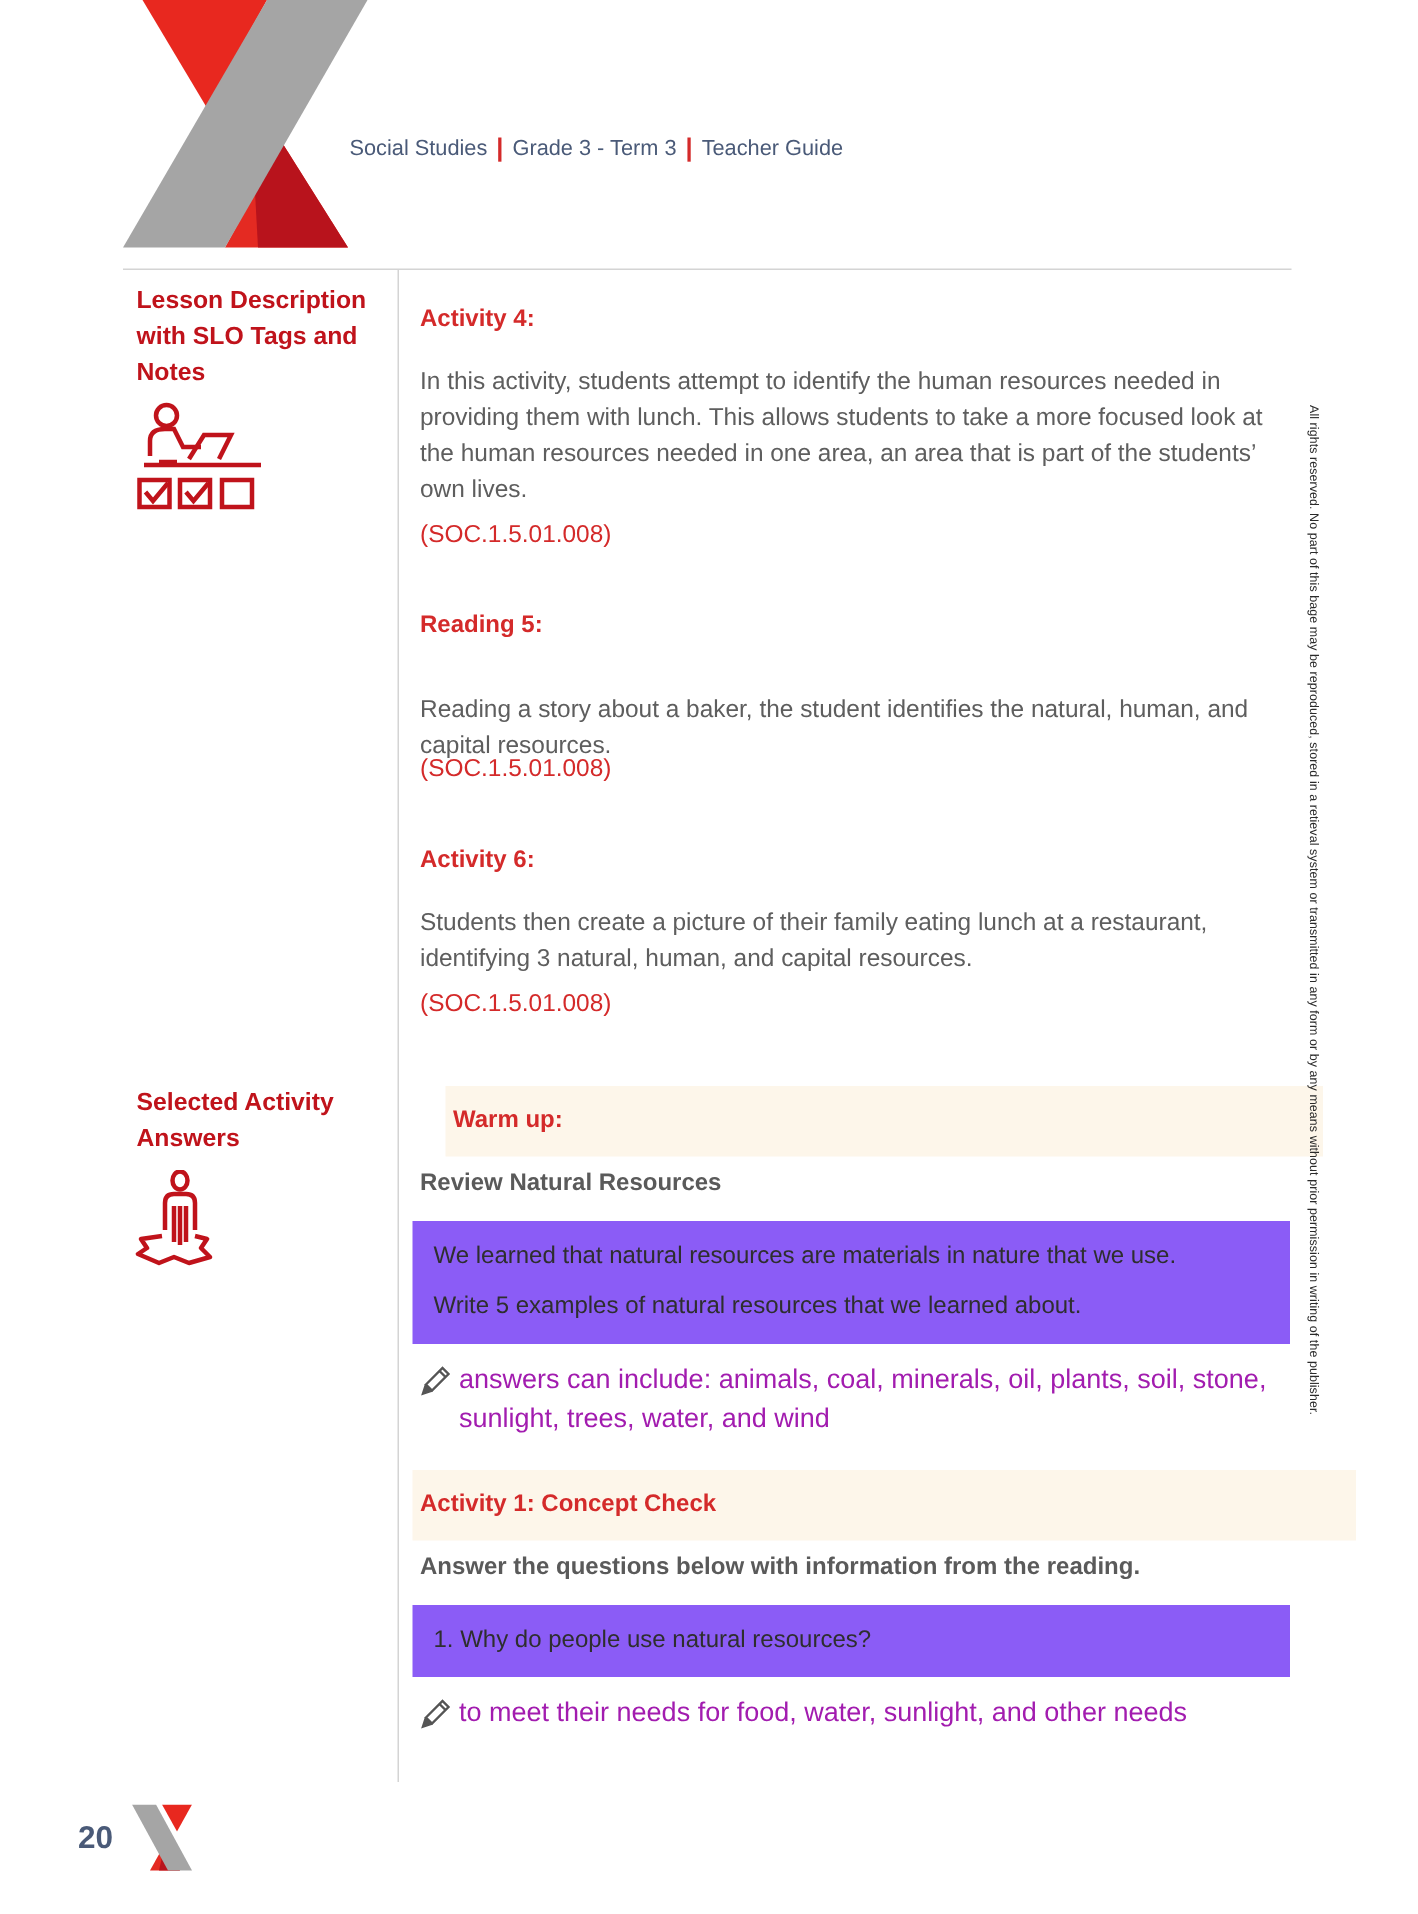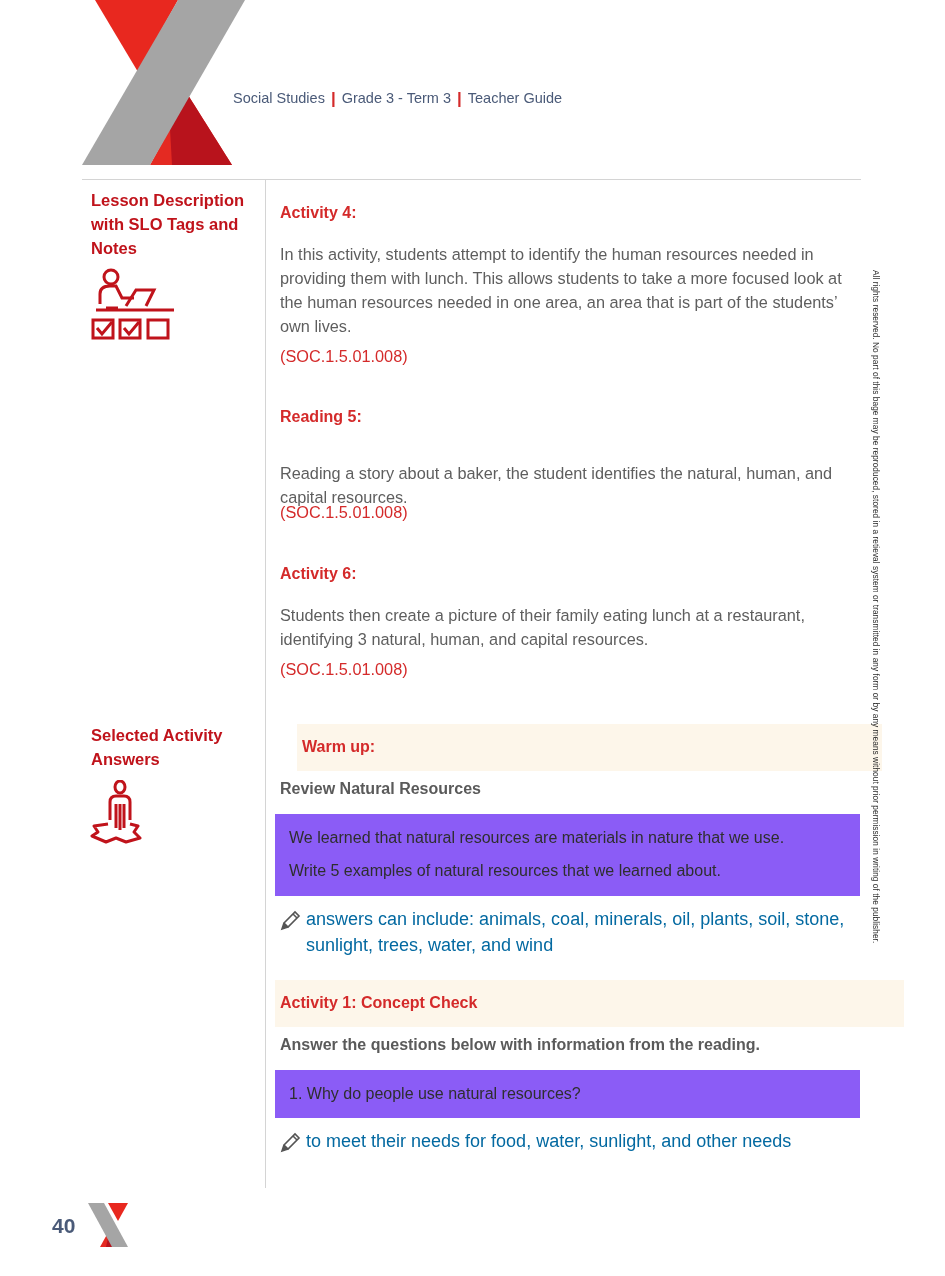--- a/index.html
+++ b/index.html
@@ -18,21 +18,21 @@
   .act-title { position: absolute; left: 280px; color: #d42a2a; font-weight: 700; font-size: 16px; }
   .para { position: absolute; left: 280px; width: 580px; font-size: 16.3px; line-height: 24px; color: #5e5e5e; }
   .slo { position: absolute; left: 280px; font-size: 16.3px; color: #d42a2a; }
 
   .band-cream { position: absolute; left: 275px; width: 585px; height: 47px; background: #fdf6ea; }
   .band-cream span { position: absolute; left: 5px; top: 14px; color: #d42a2a; font-weight: 700; font-size: 16px; }
   .sub-bold { position: absolute; left: 280px; font-weight: 700; font-size: 16px; color: #5a5a5a; }
   .band-gray { position: absolute; left: 275px; width: 585px; background: #8b5cf6; }
   .band-gray p { margin: 0; position: absolute; left: 14px; font-size: 16px; color: #2e2e2e; white-space: nowrap; }
 
-  .answer { position: absolute; left: 280px; width: 570px; font-size: 18px; line-height: 26px; color: #0369a1; }
+  .answer { position: absolute; left: 280px; width: 570px; font-size: 18px; line-height: 26px; color: #a21caf; }
   .answer .pencil { position: absolute; left: 0; top: 3px; width: 22px; height: 22px; }
   .answer .txt { display: block; padding-left: 26px; }
 
   .rights { position: absolute; left: 869px; top: 270px; width: 12px; height: 740px; }
   .rights span { position: absolute; left: 0; top: 0; transform-origin: 0 0; transform: translate(12px, 0) rotate(90deg);
                  white-space: nowrap; font-size: 8.3px; color: #2a2a2a; letter-spacing: 0.05px; }
 
   .page-num { position: absolute; left: 52px; top: 1214px; font-size: 21px; font-weight: 700; color: #4a5a78; }
   .footer-logo { position: absolute; left: 88px; top: 1203px; width: 42px; height: 46px; }
 </style>
@@ -127,19 +127,19 @@
       <path d="M4 14 L2 20 L8 18" fill="#555"></path>
     </g>
   </svg>
   <span class="txt">to meet their needs for food, water, sunlight, and other needs</span>
 </div>
 
 <div class="rights">
   <span>All rights reserved. No part of this bage may be reproduced, stored in a retieval system or transmitted in any form or by any means without prior permission in writing of the publisher.</span>
 </div>
 
-<div class="page-num">40</div>
+<div class="page-num">20</div>
 <svg class="footer-logo" viewBox="0 0 42 46">
   <polygon points="20,0 40,0 30,18" fill="#e8281f"></polygon>
   <polygon points="22,26 12,44 32,44" fill="#e42a22"></polygon>
   <polygon points="22,26 32,44 18,44" fill="#b8131c"></polygon>
   <polygon points="0,0 16,0 40,44 24,44" fill="#a5a5a5"></polygon>
 </svg>
 
 </body></html>

